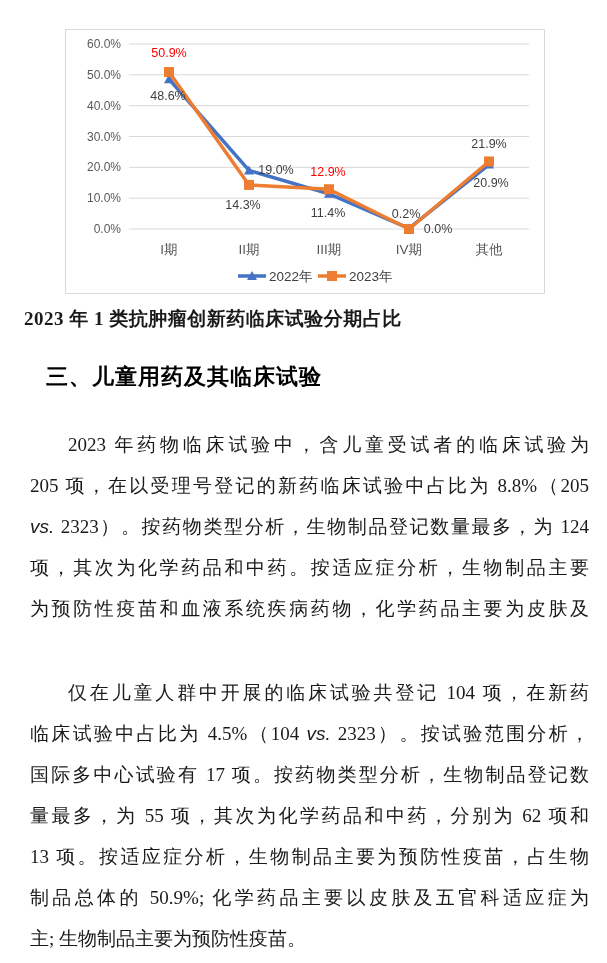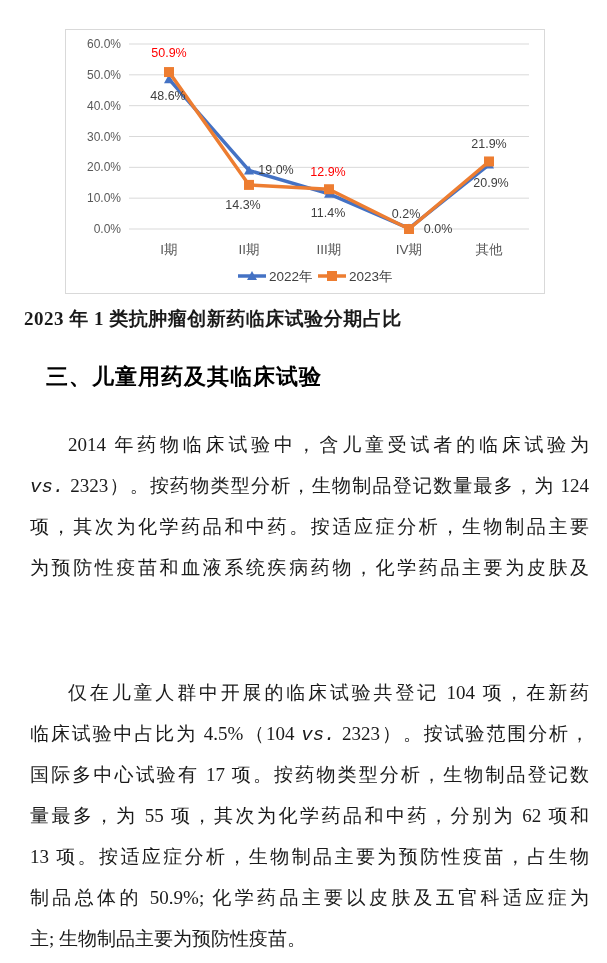--- a/index.html
+++ b/index.html
@@ -17,21 +17,21 @@
            font-family:"Liberation Sans","DejaVu Sans",sans-serif;
            font-size:22px;font-weight:bold;letter-spacing:1px;color:#000;margin-left:16px;}
 
   .para{position:absolute;left:30px;width:559px;}
   .para-1{top:424px;}
   .para-2{top:672px;}
   .line{height:41px;line-height:41px;font-size:19px;white-space:nowrap;
         text-align:justify;text-align-last:justify;overflow:visible;}
   .line.last{text-align-last:left;}
   .line.indent{text-indent:38px;}
-  .line i{font-family:Liberation Mono, monospace;}
+  .line i{font-family:Liberation Sans, sans-serif;}
 </style>
 </head>
 <body>
 
 <div class="figure">
   <svg id="chart-svg" width="478" height="263" viewBox="0 0 478 263">
       <line x1="63" x2="463" y1="199" y2="199" stroke="#D9D9D9" stroke-width="1"></line>
       <text x="55" y="203" text-anchor="end" font-size="12" fill="#595959" font-family="&quot;Liberation Sans&quot;,&quot;DejaVu Sans&quot;,sans-serif">0.0%</text>
       <line x1="63" x2="463" y1="168.16666666666666" y2="168.16666666666666" stroke="#D9D9D9" stroke-width="1"></line>
       <text x="55" y="172.16666666666666" text-anchor="end" font-size="12" fill="#595959" font-family="&quot;Liberation Sans&quot;,&quot;DejaVu Sans&quot;,sans-serif">10.0%</text>
@@ -79,21 +79,22 @@
       <rect x="261" y="241" width="10" height="10" fill="#ED7D31"></rect>
       <text x="283" y="250.5" font-size="13.5" fill="#404040" font-family="&quot;Liberation Sans&quot;,&quot;DejaVu Sans&quot;,sans-serif">2023年</text>
     </svg>
 </div>
 
 <div class="caption">2023 年 1 类抗肿瘤创新药临床试验分期占比</div>
 
 <div class="heading">三、儿童用药及其临床试验</div>
 
 <div class="para para-1" id="para-1">
-    <div class="line indent">2014 年药物临床试验中，含儿童受试者的临床试验为</div>
+    <div class="line indent">2023 年药物临床试验中，含儿童受试者的临床试验为</div>
+    <div class="line">205 项，在以受理号登记的新药临床试验中占比为 8.8%（205</div>
     <div class="line"><i>vs.</i> 2323）。按药物类型分析，生物制品登记数量最多，为 124</div>
     <div class="line">项，其次为化学药品和中药。按适应症分析，生物制品主要</div>
     <div class="line">为预防性疫苗和血液系统疾病药物，化学药品主要为皮肤及</div>
   </div>
 <div class="para para-2" id="para-2">
     <div class="line indent">仅在儿童人群中开展的临床试验共登记 104 项，在新药</div>
     <div class="line">临床试验中占比为 4.5%（104 <i>vs.</i> 2323）。按试验范围分析，</div>
     <div class="line">国际多中心试验有 17 项。按药物类型分析，生物制品登记数</div>
     <div class="line">量最多，为 55 项，其次为化学药品和中药，分别为 62 项和</div>
     <div class="line">13 项。按适应症分析，生物制品主要为预防性疫苗，占生物</div>

